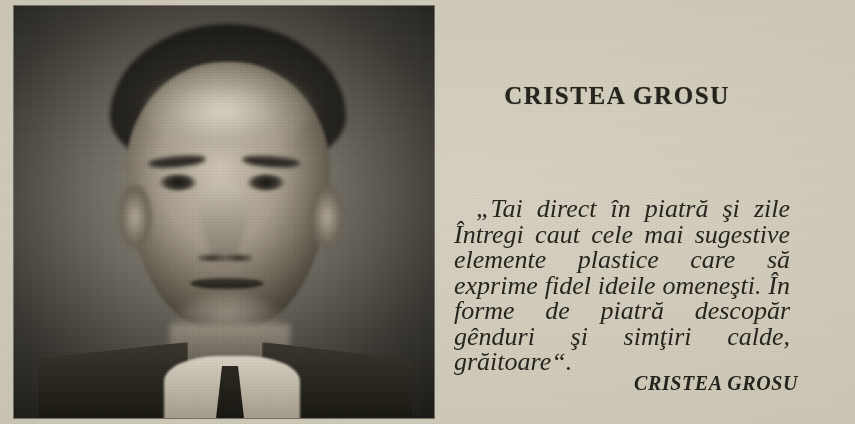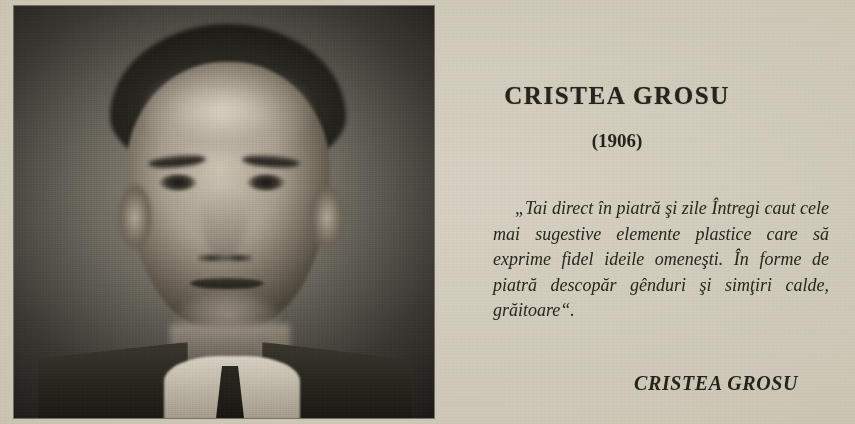--- a/index.html
+++ b/index.html
@@ -208,26 +208,25 @@
     font-weight: bold;
     font-size: 19px;
     color: #24221c;
   }
   .quote {
     position: absolute;
     left: 2px; top: 196px;
     width: 336px;
     font-family: "Liberation Serif", serif;
     font-style: italic;
-    font-size: 18px;
+    font-size: 26px;
     line-height: 25.5px;
     color: #26241d;
     text-align: justify;
     text-align-last: left;
-    margin-left: 39px;
   }
   .quote .indent { display: inline-block; width: 22px; }
   .signature {
     position: absolute;
     right: 42px; top: 372px;
     font-family: "Liberation Serif", serif;
     font-style: italic;
     font-weight: bold;
     font-size: 20px;
     letter-spacing: .6px;
@@ -259,21 +258,20 @@
       <div class="coat-l"></div>
       <div class="coat-r"></div>
       <div class="shirt"></div>
       <div class="tie"></div>
       <div class="ph-grain"></div>
     </div>
   </div>
 
   <div class="text-col">
     <div class="title">CRISTEA GROSU</div>
-    <div class="year">(1906)</div>
 
     <div class="quote">
       <span class="indent"></span><span>„Tai direct în piatră şi zile</span>
       <span>Întregi caut cele mai sugestive</span>
       <span>elemente plastice care să exprime</span>
       <span>fidel ideile omeneşti. În forme</span>
       <span>de piatră descopăr gênduri şi</span>
       <span>simţiri calde, grăitoare“.</span>
     </div>
 

